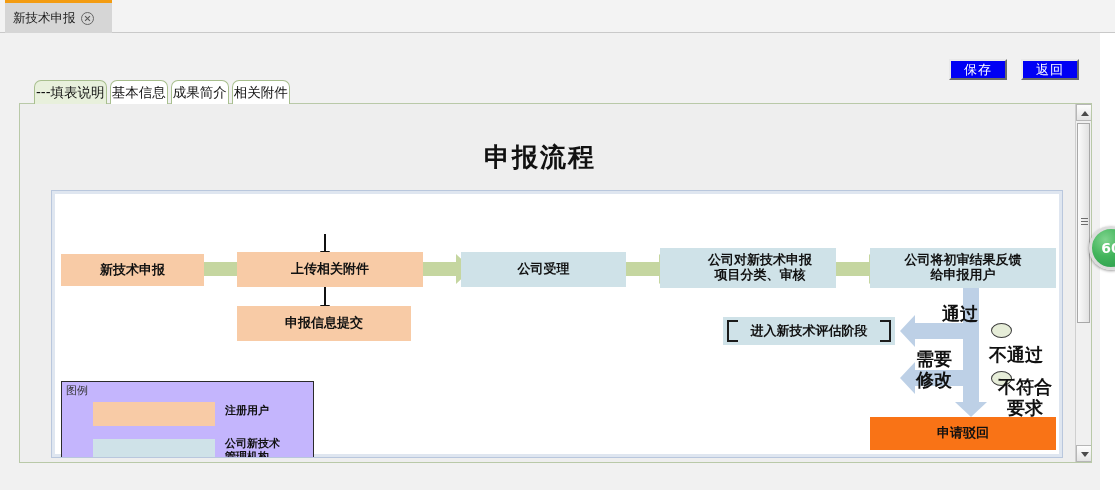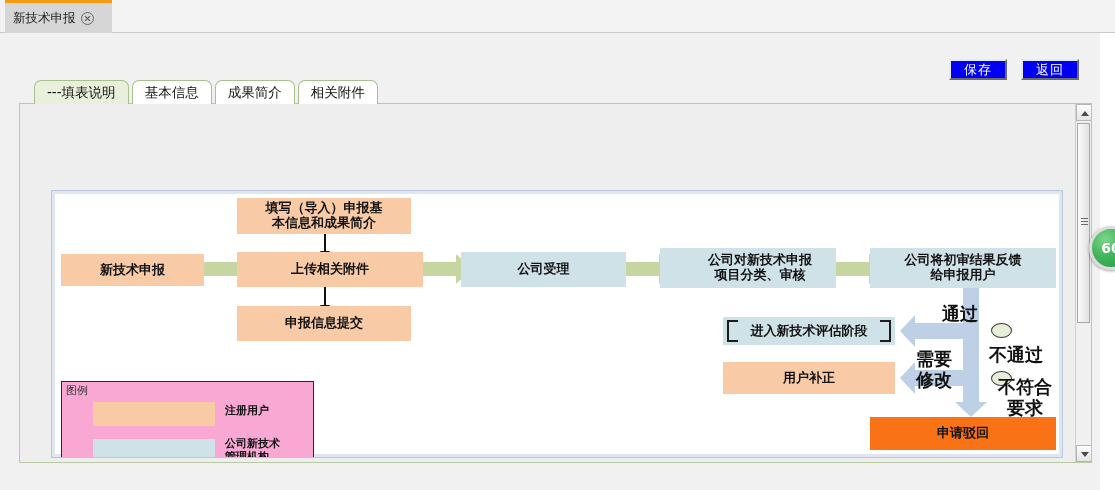--- a/index.html
+++ b/index.html
@@ -83,21 +83,21 @@
   }
   .ftab {
     height: 24px;
     border: 1px solid #a8bf8e;
     border-bottom: none;
     border-radius: 7px 7px 0 0;
     background: #ffffff;
     color: #111;
     font-size: 13.5px;
     display: flex; align-items: center; justify-content: center;
-    padding: 0 12px;
+    padding: 0 1px;
     cursor: pointer;
     white-space: nowrap;
     position: relative;
   }
   .ftab.active {
     background: #e8f0dc;
     font-weight: normal;
     z-index: 5;
   }
 
@@ -209,21 +209,21 @@
     font-family: "DejaVu Serif", "Liberation Serif", serif;
     font-weight: bold; font-size: 18px; color: #111;
     line-height: 1.15; white-space: pre-line; text-align: center;
   }
 
   
   #legend {
     position: absolute; left: 9px; top: 190px;
     width: 253px; height: 90px;
     border: 1px solid #2b2b2b;
-    background: #f9a8d4;
+    background: #c4b5fd;
   }
   #legend .lg-title {
     position: absolute; left: 4px; top: 1px;
     font-family: "DejaVu Serif", "Liberation Serif", serif;
     font-size: 11px; color: #333;
   }
   .lg-sw { position: absolute; left: 31px; width: 122px; height: 24px; }
   .lg-tx {
     position: absolute; left: 163px;
     font-family: "DejaVu Serif", "Liberation Serif", serif;
@@ -297,51 +297,49 @@
 
   <div id="form-tabs">
     <div class="ftab active">---填表说明</div>
     <div class="ftab">基本信息</div>
     <div class="ftab">成果简介</div>
     <div class="ftab">相关附件</div>
   </div>
 
   <div id="content-panel">
 
+    <div id="doc-title">申报流程</div>
 
     <div id="flow">
 
       <div class="garrow" style="left:152px; top:71px; width:34px;"></div>
       <div class="garrow" style="left:371px; top:71px; width:34px;"></div>
       <div class="garrow" style="left:574px; top:71px; width:34px;"></div>
       <div class="garrow" style="left:784px; top:71px; width:34px;"></div>
 
       <div class="barrow" style="left:272px; top:43px; height:18px;"></div>
       <div class="barrow" style="left:272px; top:96px; height:19px;"></div>
 
       <div class="node n-peach" style="left:9px; top:63px; width:143px; height:32px;">新技术申报</div>
 
-      <div class="node n-peach" style="left:185px; top:7px; width:174px; height:36px;">填写（导入）申报基
-本信息和成果简介</div>
 
       <div class="node n-peach" style="left:185px; top:61px; width:186px; height:35px;">上传相关附件</div>
 
       <div class="node n-peach" style="left:185px; top:115px; width:174px; height:35px;">申报信息提交</div>
 
       <div class="node n-blue" style="left:409px; top:61px; width:165px; height:35px;">公司受理</div>
 
       <div class="node n-blue" style="left:608px; top:57px; width:176px; height:40px;padding-left:24px;">公司对新技术申报
 项目分类、审核</div>
 
       <div class="node n-blue brackets" style="left:671px; top:126px; width:172px; height:28px;">进入新技术评估阶段</div>
 
       <div class="node n-blue" style="left:818px; top:57px; width:186px; height:40px;">公司将初审结果反馈
 给申报用户</div>
 
-      <div class="node n-peach" style="left:671px; top:171px; width:172px; height:32px;">用户补正</div>
 
       <div class="node n-purple" style="left:818px; top:226px; width:186px; height:33px;">申请驳回</div>
 
       <div class="parrow-v" style="left:911px; top:97px; height:115px;"></div>
       <div class="parrow-l" style="left:862px; top:132px; width:56px;"></div>
       <div class="parrow-l" style="left:862px; top:179px; width:56px;"></div>
 
       <div class="dcircle" style="left:939px; top:132px;"></div>
       <div class="dcircle" style="left:939px; top:180px;"></div>
 

